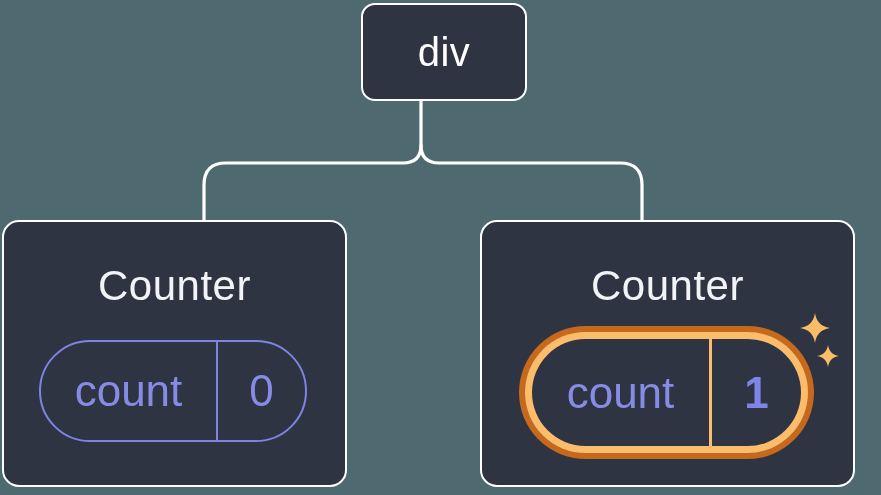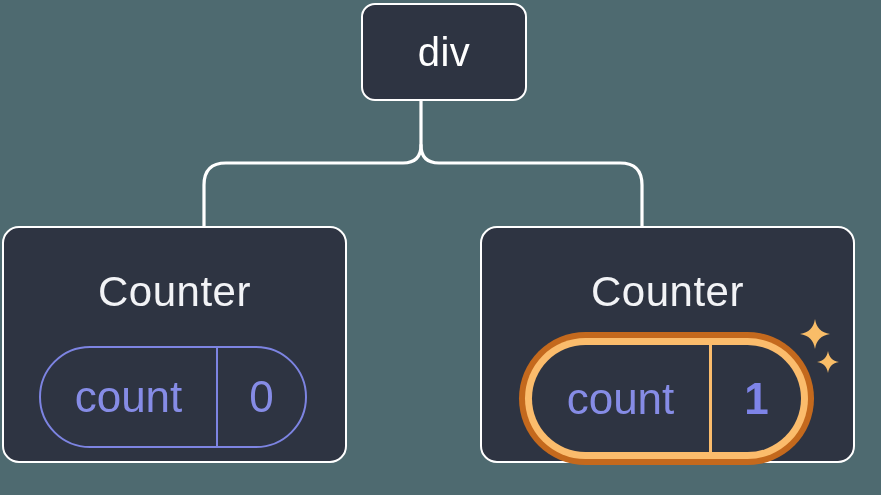--- a/index.html
+++ b/index.html
@@ -33,22 +33,22 @@
     display: flex;
     align-items: center;
     justify-content: center;
     color: #ffffff;
     font-size: 40px;
     letter-spacing: 0.5px;
     margin-left: 24px;
   }
   .card {
     border-radius: 17px;
-    top: 226px;
-    height: 237px;
+    top: 220px;
+    height: 267px;
   }
   .card-left  { left: 2px;   width: 345px; }
   .card-right { left: 480px; width: 375px; }
   .card-title {
     position: absolute;
     top: 40px;
     left: 0;
     width: 100%;
     text-align: center;
     color: #f2f3f6;

